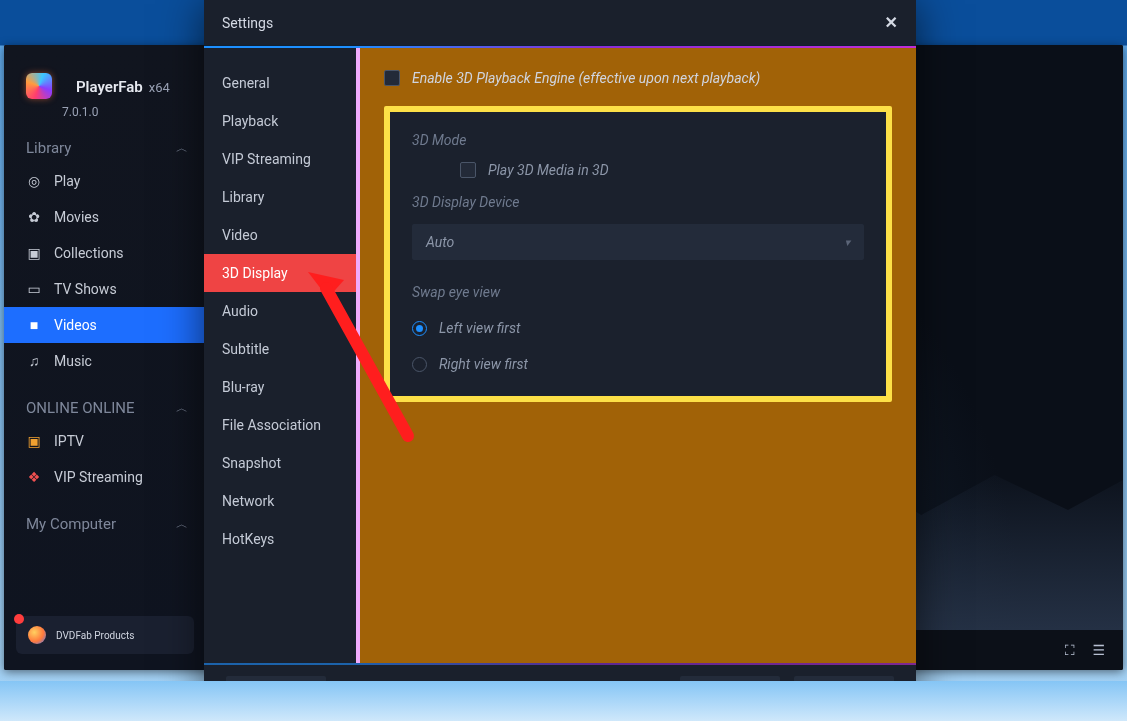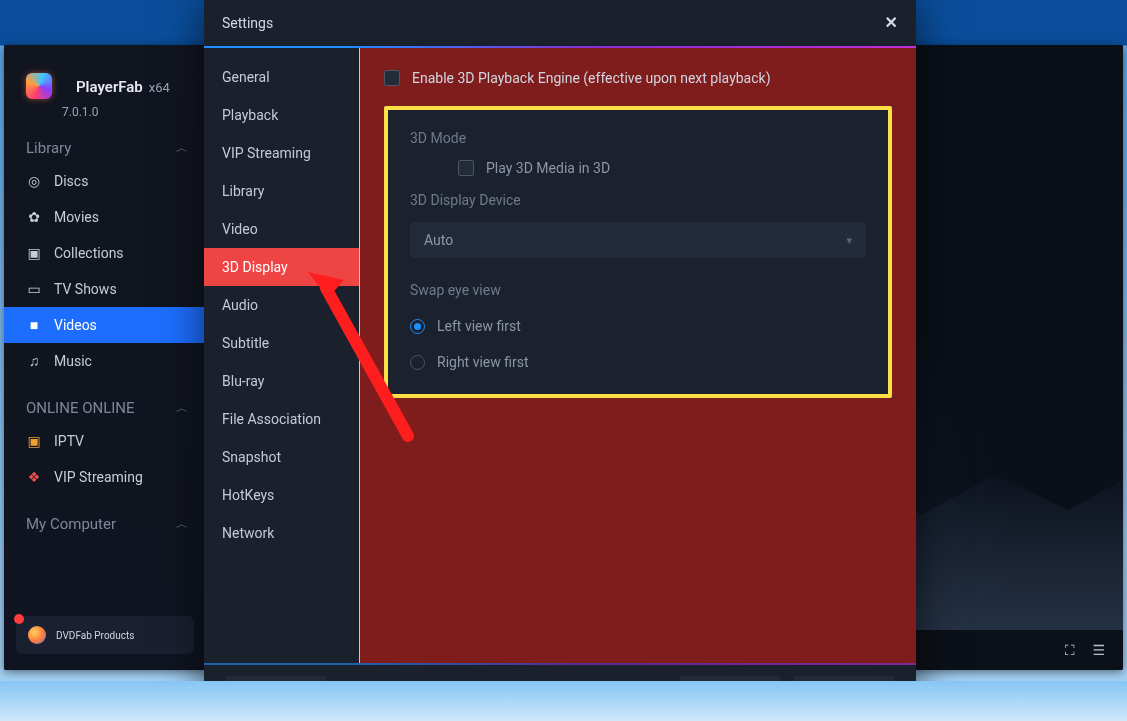--- a/index.html
+++ b/index.html
@@ -106,42 +106,43 @@
     height: 46px; display:flex; align-items:center; justify-content:space-between;
     padding: 0 18px; font-size:14px; color:#d4d9e4;
     border-bottom: 1px solid #102030;
   }
   .dlg-divider {
     height: 2px;
     background: linear-gradient(to right, #1d8fff 0%, #1d8fff 20%, #8a2dd6 55%, #c22dd6 100%);
   }
   .dlg-body { flex:1; display:flex; min-height:0; }
   .dlg-nav {
-    width: 156px; background:#1a202c; padding-top:10px;
-    border-right: 1px solid #f0abfc;
+    width: 156px; background:#1a202c; padding-top:16px;
+    border-right: 4px solid #f0abfc;
   }
   .dlg-nav-item {
     padding: 11px 18px; font-size:14px; color:#c4cad6; cursor:pointer;
     white-space:nowrap;
   }
   .dlg-nav-item.active { background:#ef4444; color:#fff; }
 
   .dlg-content {
     flex:1; padding: 22px 24px; overflow:auto; font-size:14px;
-    background:#7f1d1d;
+    background:#a16207;
+    font-style:italic;
   }
 
   .chk-row { display:flex; align-items:center; gap:12px; color:#d0d5e0; margin-bottom:20px; }
   .chk {
     width:16px; height:16px; border:1px solid #4a5568; border-radius:2px; background:#232a38;
     flex-shrink:0;
   }
 
   .panel {
-    border:4px solid #fde047; border-radius:2px;
+    border:6px solid #fde047; border-radius:2px;
     padding: 20px 22px 24px; background:#1b212d;
   }
   .panel-label { color:#6f7a8e; margin-bottom:14px; }
   .panel .chk-row { color:#8c96a8; margin-bottom:16px;margin-left:48px; }
 
   .select {
     background:#232b3a; color:#8c96a8; border:none;
     height:36px; border-radius:2px;
     display:flex; align-items:center; justify-content:space-between;
     padding:0 14px; margin-bottom:24px; cursor:pointer;
@@ -203,21 +204,21 @@
         </div>
       </div>
       <div class="brand-ver">7.0.1.0</div>
 
       <div class="side-section-hdr">
         <span>Library</span>
         <span class="chev">︿</span>
       </div>
       <div class="side-item">
           <span class="ico">◎</span>
-          <span>Discs</span>
+          <span>Play</span>
         </div>
       <div class="side-item">
           <span class="ico">✿</span>
           <span>Movies</span>
         </div>
       <div class="side-item">
           <span class="ico">▣</span>
           <span>Collections</span>
         </div>
       <div class="side-item">
@@ -281,22 +282,22 @@
         <div class="dlg-nav-item">Playback</div>
         <div class="dlg-nav-item">VIP Streaming</div>
         <div class="dlg-nav-item">Library</div>
         <div class="dlg-nav-item">Video</div>
         <div class="dlg-nav-item active">3D Display</div>
         <div class="dlg-nav-item">Audio</div>
         <div class="dlg-nav-item">Subtitle</div>
         <div class="dlg-nav-item">Blu-ray</div>
         <div class="dlg-nav-item">File Association</div>
         <div class="dlg-nav-item">Snapshot</div>
+        <div class="dlg-nav-item">Network</div>
         <div class="dlg-nav-item">HotKeys</div>
-        <div class="dlg-nav-item">Network</div>
       </div>
 
       <div class="dlg-content">
         <div class="chk-row">
           <div class="chk"></div>
           <span>Enable 3D Playback Engine (effective upon next playback)</span>
         </div>
 
         <div class="panel">
           <div class="panel-label">3D Mode</div>

